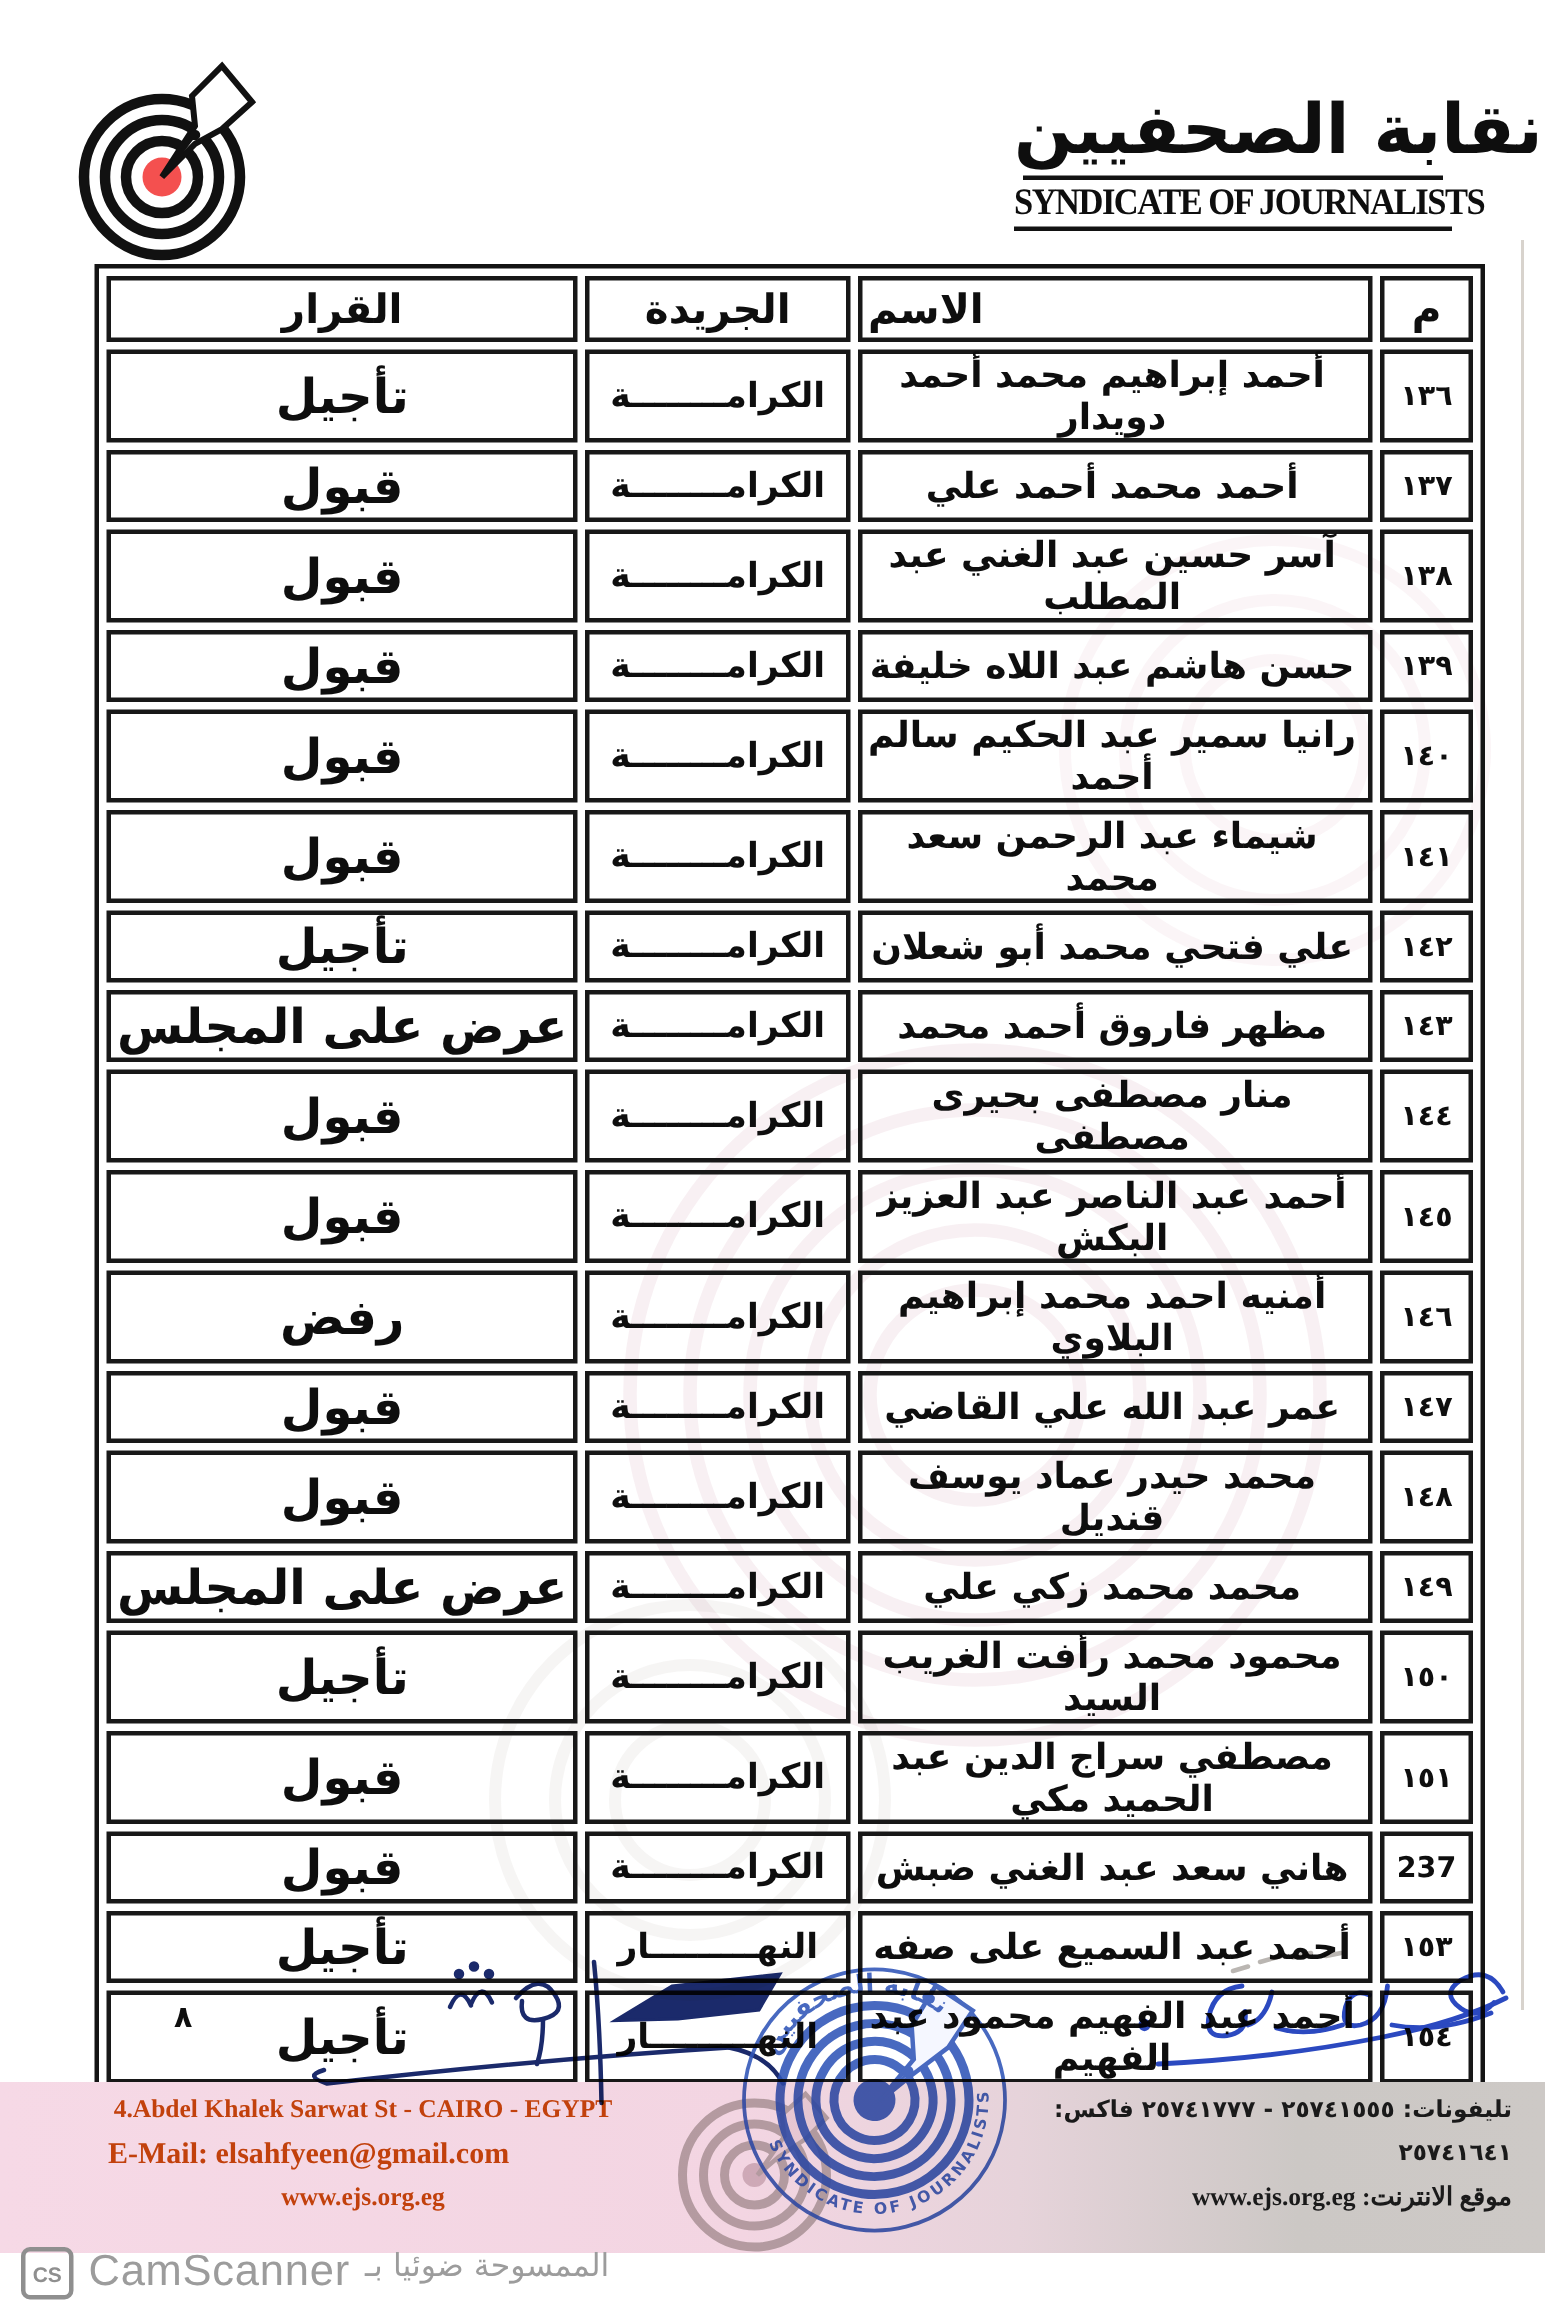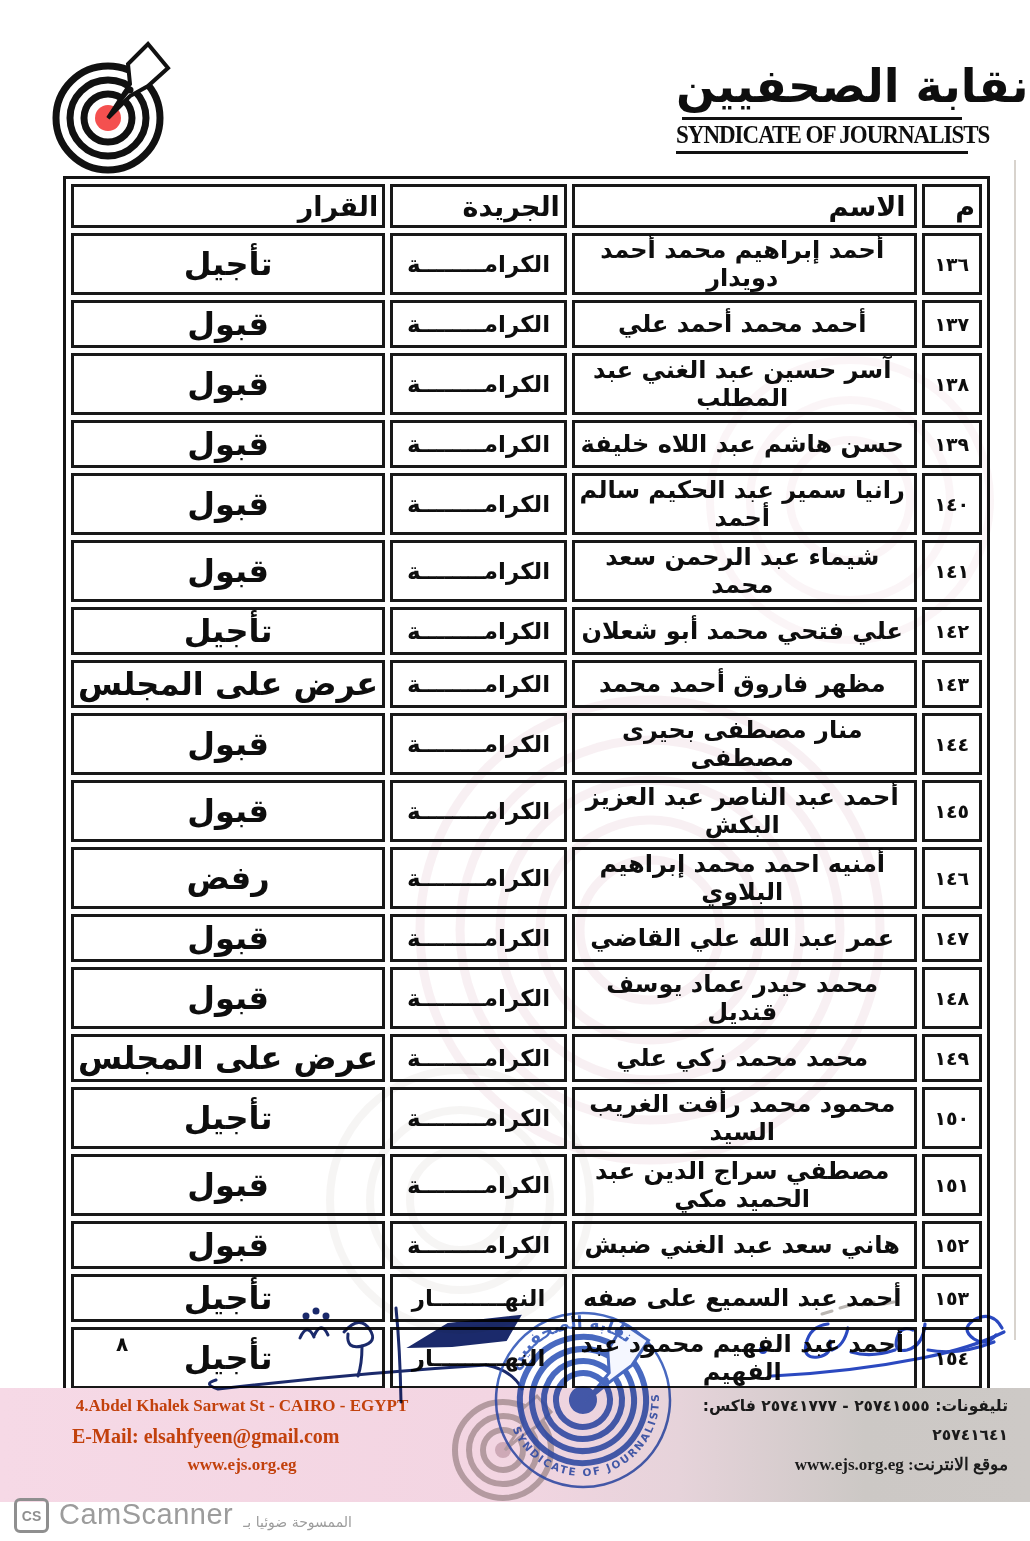--- a/index.html
+++ b/index.html
@@ -21,21 +21,21 @@
   
   table.roster{
     position:absolute;top:176px;left:63px;width:927px;z-index:1;
     border-collapse:separate;border-spacing:5px;
     border:3px solid #141414;direction:rtl;background:transparent;
   }
   .roster th,.roster td{
     border:3px solid #181818;background:transparent;
     font-weight:bold;text-align:center;vertical-align:middle;padding:0 4px;
   }
-  .roster th{height:38px;font-size:27px;text-align:right;}
+  .roster th{height:38px;font-size:27px;}
   .roster td{height:42px;}
   .c-no{width:52px;font-size:19px;}
   .c-name{width:434px;font-size:24px;text-align:right;padding-right:8px !important;}
   .c-paper{width:172px;font-size:23px;white-space:nowrap;overflow:hidden;}
   .c-dec{width:216px;font-size:32px;white-space:nowrap;}
   
   .band{
     position:absolute;left:0;top:1388px;width:1030px;height:114px;z-index:2;
     background:linear-gradient(90deg,#f6d9e6 0%,#f3d5e2 48%,#e6d3da 66%,#ccc8c5 84%,#cdc9c6 100%);
   }
@@ -51,21 +51,21 @@
     position:absolute;right:22px;top:1392px;width:380px;z-index:3;
     direction:rtl;text-align:right;font-weight:bold;color:#1a1a1a;font-size:15.5px;line-height:1.85;
   }
   .fr-latin{font-family:"Liberation Serif",serif;font-size:17px;}
   .pageno{position:absolute;left:116px;top:1332px;font-size:20px;font-weight:bold;z-index:3;}
   .overlay{position:absolute;left:0;top:1280px;z-index:4;pointer-events:none;mix-blend-mode:multiply;}
   .camrow{position:absolute;left:14px;top:1498px;z-index:5;display:flex;align-items:flex-start;gap:10px;color:#9c9c9c;}
   .cs-icon{width:29px;height:29px;border:3px solid #8f8f8f;border-radius:6px;display:grid;place-items:center;
     font-family:"Liberation Sans",sans-serif;font-weight:bold;font-size:14px;color:#8f8f8f;}
   .cs-brand{font-family:"Liberation Sans",sans-serif;font-size:29px;letter-spacing:0.5px;}
-  .cs-ar{font-size:14px;margin-top:16px;}
+  .cs-ar{font-size:21px;}
   .edge{position:absolute;top:160px;right:14px;width:2px;height:1180px;background:#d8d3cd;z-index:0;}
 </style>
 </head>
 <body>
 
 <svg class="watermark" width="1030" height="1541">
   <g fill="none" stroke="rgba(213,160,180,0.16)" stroke-width="9">
     <circle cx="650" cy="930" r="70"></circle>
       <circle cx="650" cy="930" r="110"></circle>
     <circle cx="650" cy="930" r="150"></circle>
@@ -99,21 +99,21 @@
   <div class="brand-ar">نقابة الصحفيين</div>
   <hr class="brand-rule">
   <div class="brand-en">SYNDICATE OF JOURNALISTS</div>
   <hr class="brand-rule2">
 </div>
 
 <table class="roster">
   <tbody>
       <tr>
     <th class="c-no">م</th>
-    <th class="c-name" style="text-align:right">الاسم</th>
+    <th class="c-name" style="text-align:left">الاسم</th>
     <th class="c-paper">الجريدة</th>
     <th class="c-dec">القرار</th>
   </tr>
   <tr>
         <td class="c-no">١٣٦</td>
         <td class="c-name">أحمد إبراهيم محمد أحمد دويدار</td>
         <td class="c-paper">الكرامــــــــة</td>
         <td class="c-dec">تأجيل</td>
       </tr>
   <tr>
@@ -200,21 +200,21 @@
         <td class="c-paper">الكرامــــــــة</td>
         <td class="c-dec">تأجيل</td>
       </tr>
   <tr>
         <td class="c-no">١٥١</td>
         <td class="c-name">مصطفي سراج الدين عبد الحميد مكي</td>
         <td class="c-paper">الكرامــــــــة</td>
         <td class="c-dec">قبول</td>
       </tr>
   <tr>
-        <td class="c-no">١٥٢</td>
+        <td class="c-no">237</td>
         <td class="c-name">هاني سعد عبد الغني ضبش</td>
         <td class="c-paper">الكرامــــــــة</td>
         <td class="c-dec">قبول</td>
       </tr>
   <tr>
         <td class="c-no">١٥٣</td>
         <td class="c-name">أحمد عبد السميع على صفه</td>
         <td class="c-paper">النهـــــــــار</td>
         <td class="c-dec">تأجيل</td>
       </tr>

